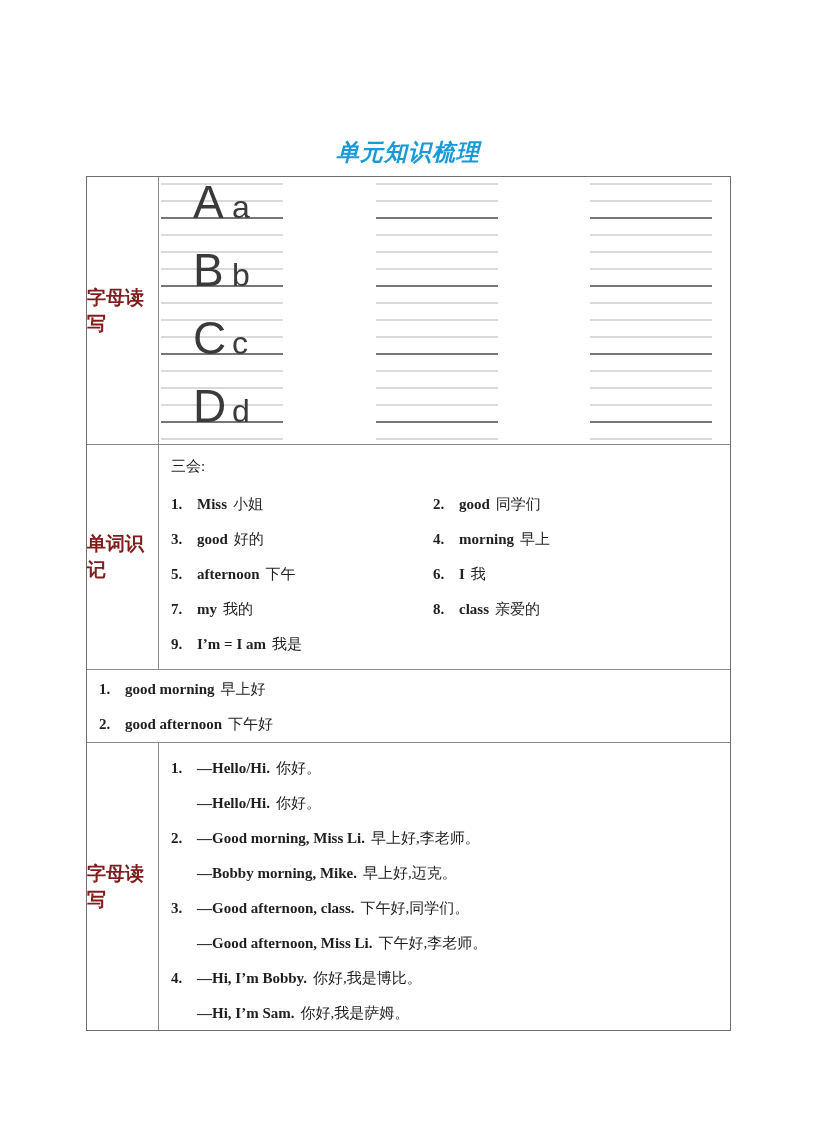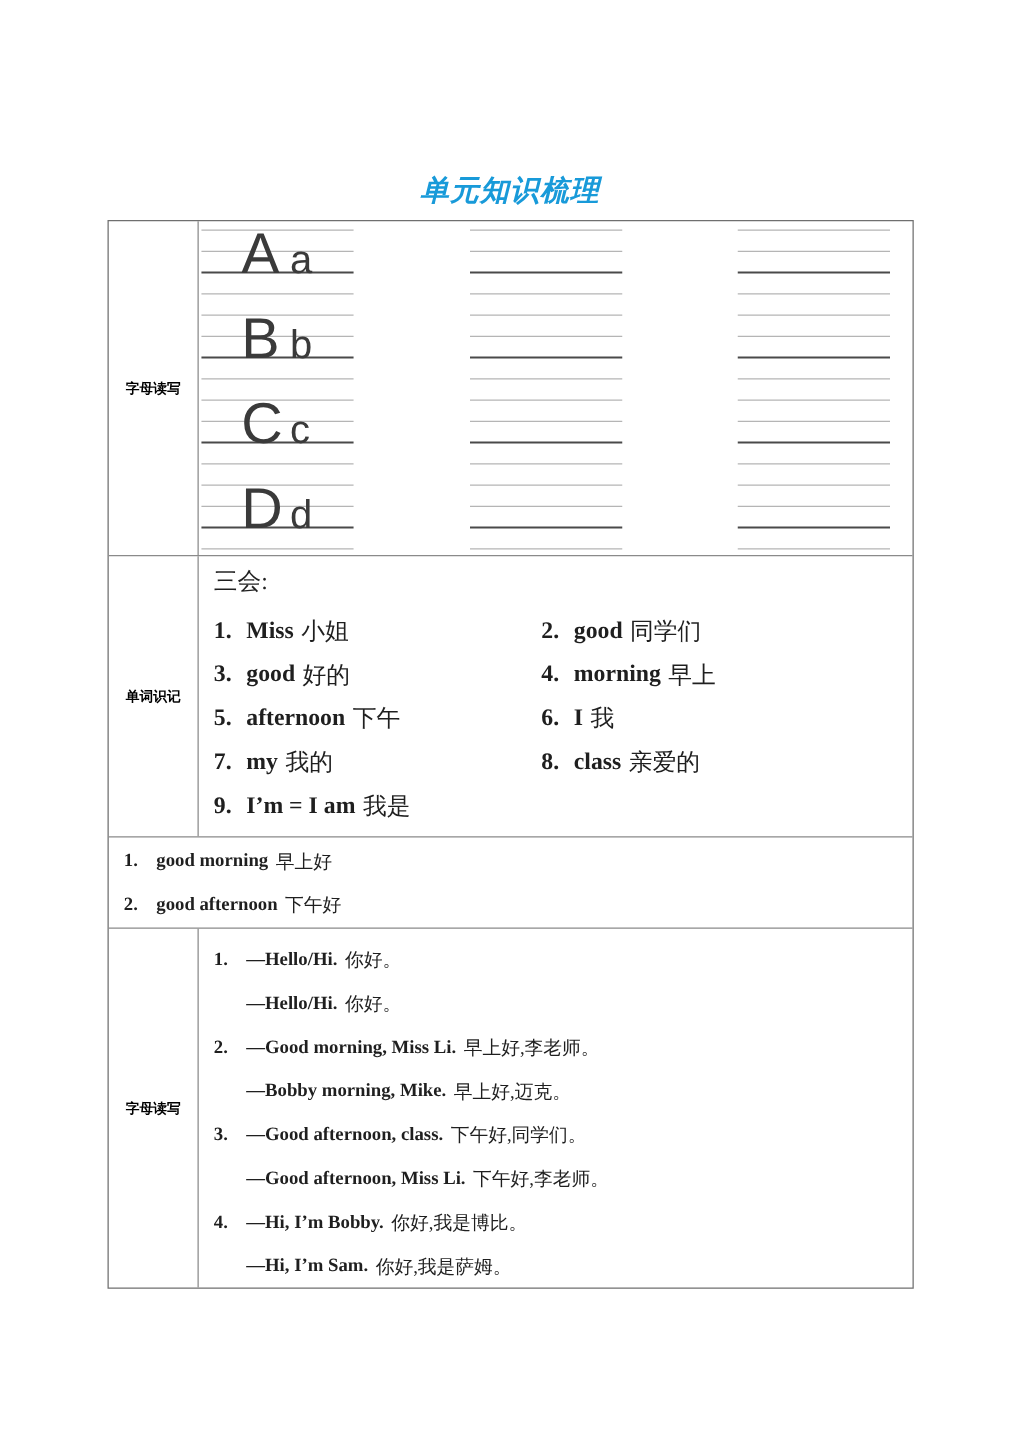--- a/index.html
+++ b/index.html
@@ -22,40 +22,40 @@
     border:1px solid #6f6f6f;
     display:grid; grid-template-rows:267px 225px 73px 1fr;
     background:#fff;
   }
   .trow { display:flex; min-height:0; }
   .trow + .trow { border-top:1px solid #8a8a8a; }
   .thead {
     flex:0 0 72px; border-right:1px solid #8a8a8a;
     display:flex; align-items:center; justify-content:center;
     font-family:"Liberation Sans","DejaVu Sans",sans-serif;
-    font-weight:600; font-size:11px; color:#000000;
+    font-weight:600; font-size:19px; color:#7f1d1d;
   }
   .tcontent { flex:1; min-width:0; }
 
   
   .letters-area { display:flex; justify-content:space-between; padding:6px 18px 0 2px; }
   .grid-col { display:flex; flex-direction:column; gap:15px; }
   .fourline { display:block; }
   .fourline .l { stroke:#b5b5b5; stroke-width:1; }
   .fourline .d { stroke:#4a4a4a; stroke-width:1.5; }
   .fourline text { font-family:"Liberation Sans","DejaVu Sans",sans-serif; fill:#3a3a3a; }
   .fourline .cap { font-size:46px; }
   .fourline .low { font-size:32px; }
 
   
   .b { font-weight:700; }
   .zh { margin-left:6px; }
   .wnum { flex:0 0 26px; width:26px; }
 
-  .words-area { padding:8px 8px 0 12px; font-size:19px; }
+  .words-area { padding:8px 8px 0 12px; font-size:15px; }
   .words-heading { line-height:26px; margin-bottom:8px; }
   .word-grid { display:grid; grid-template-columns:262px 1fr; }
   .word-item { height:35px; display:flex; align-items:center; }
 
   .phrase-area { padding:2px 8px 0 12px; font-size:15px; }
   .phrase-item { height:35px; display:flex; align-items:center; }
 
   .sent-area { padding:8px 8px 0 12px; font-size:15px; }
   .sent-line { height:35px; display:flex; align-items:center; }
   .sent-line.cont { padding-left:26px; }

